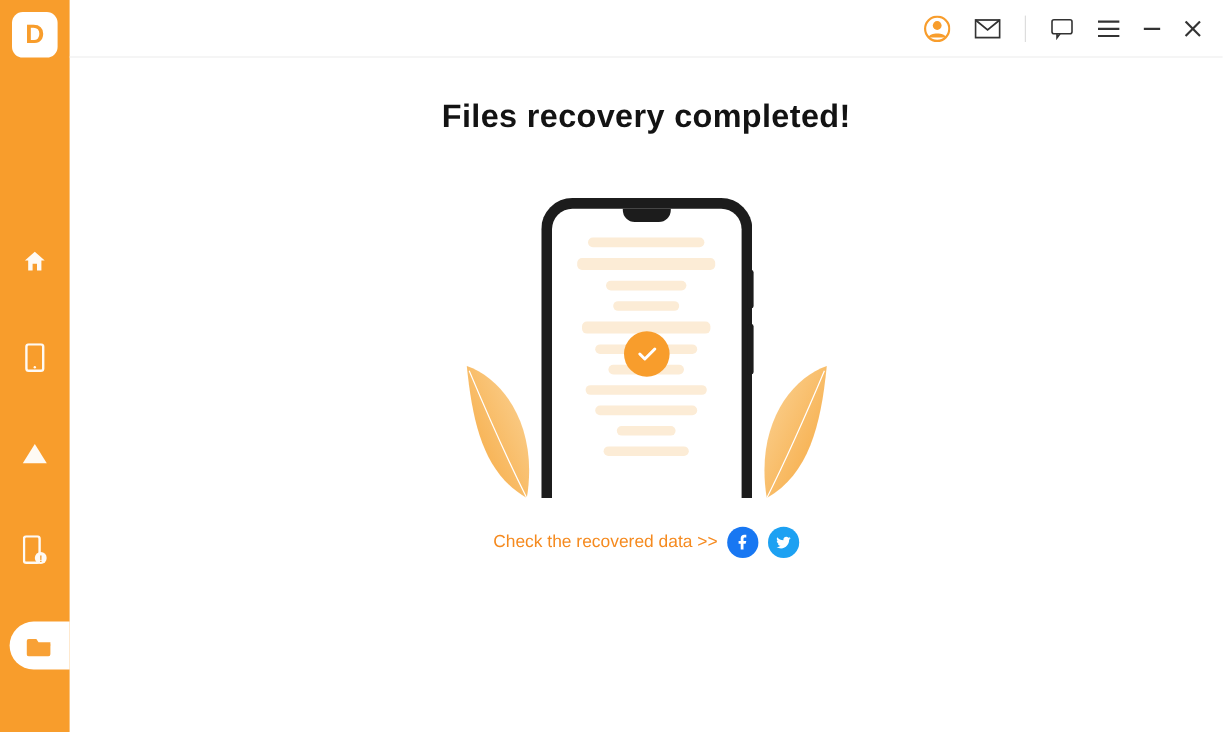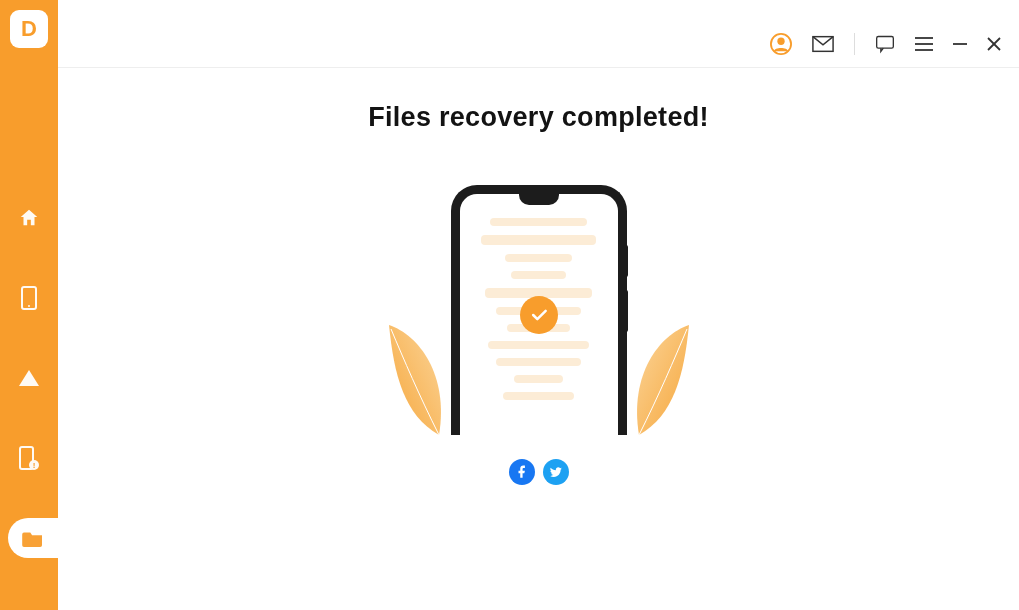--- a/index.html
+++ b/index.html
@@ -10,21 +10,21 @@
 
 .sidebar { width: 58px; height: 100%; background: #f89d2c; display: flex; flex-direction: column; align-items: center; position: relative; }
 .logo { width: 38px; height: 38px; margin-top: 10px; background: #fff; border-radius: 9px; display: flex; align-items: center; justify-content: center; color: #f89d2c; font-weight: 800; font-size: 22px; }
 .nav-items { margin-top: 150px; display: flex; flex-direction: column; align-items: center; gap: 40px; width: 100%; }
 .nav-item { width: 100%; height: 40px; display: flex; align-items: center; justify-content: center; cursor: pointer; }
 .nav-item svg { fill: #fff; opacity: 0.95; }
 .nav-item.active { background: #fff; border-top-left-radius: 20px; border-bottom-left-radius: 20px; margin-left: 8px; width: calc(100% - 8px); }
 .nav-item.active svg { fill: #f89d2c; }
 
 
-.main { flex: 1; display: flex; flex-direction: column; position: relative; margin-top: 20px; }
+.main { flex: 1; display: flex; flex-direction: column; position: relative; }
 
 
 .topbar { height: 48px; display: flex; align-items: center; justify-content: flex-end; padding-right: 18px; gap: 20px; border-bottom: 1px solid #eee; }
 .top-icon { display: flex; align-items: center; justify-content: center; cursor: pointer; }
 .top-divider { width: 1px; height: 22px; background: #ddd; }
 
 
 .content { flex: 1; display: flex; flex-direction: column; align-items: center; padding-top: 34px; }
 .heading { font-size: 27px; font-weight: 700; color: #131313; letter-spacing: 0.3px; }
 
@@ -189,20 +189,21 @@
             <svg width="20" height="20" viewBox="0 0 24 24">
                 <path d="M5 12l5 5L20 7" fill="none" stroke="#fff" stroke-width="3" stroke-linecap="round" stroke-linejoin="round"></path>
               </svg>
           </div>
         </div>
         <div class="side-btn b1" style="left:calc(50% + 84px)"></div>
         <div class="side-btn b2" style="left:calc(50% + 84px)"></div>
       </div>
 
       <div class="link2-row">
+        <span class="link">Check the recovered data &gt;&gt;</span>
         <div class="social fb">
           <svg width="14" height="14" viewBox="0 0 24 24">
               <path fill="#fff" d="M13 22v-8h3l1-4h-4V7c0-1 .3-2 2-2h2V1h-3c-3 0-5 2-5 5v4H6v4h3v8h4z"></path>
             </svg>
         </div>
         <div class="social tw">
           <svg width="14" height="14" viewBox="0 0 24 24">
               <path fill="#fff" d="M22 5.8c-.7.3-1.5.6-2.3.7.8-.5 1.5-1.3 1.8-2.3-.8.5-1.7.9-2.6 1.1C18 4.5 17 4 15.8 4c-2.3 0-4.1 1.9-4.1 4.2 0 .3 0 .6.1.9C8.1 8.9 5 7.2 2.9 4.7c-.4.6-.6 1.3-.6 2.1 0 1.5.7 2.7 1.9 3.5-.7 0-1.3-.2-1.9-.5v.1c0 2 1.4 3.7 3.3 4.1-.3.1-.7.1-1.1.1-.3 0-.5 0-.8-.1.5 1.7 2.1 2.9 3.9 2.9-1.4 1.1-3.2 1.8-5.1 1.8H2c1.8 1.2 4 1.9 6.3 1.9 7.5 0 11.6-6.4 11.6-11.9v-.5c.8-.6 1.5-1.3 2.1-2.2z"></path>
             </svg>
         </div>

